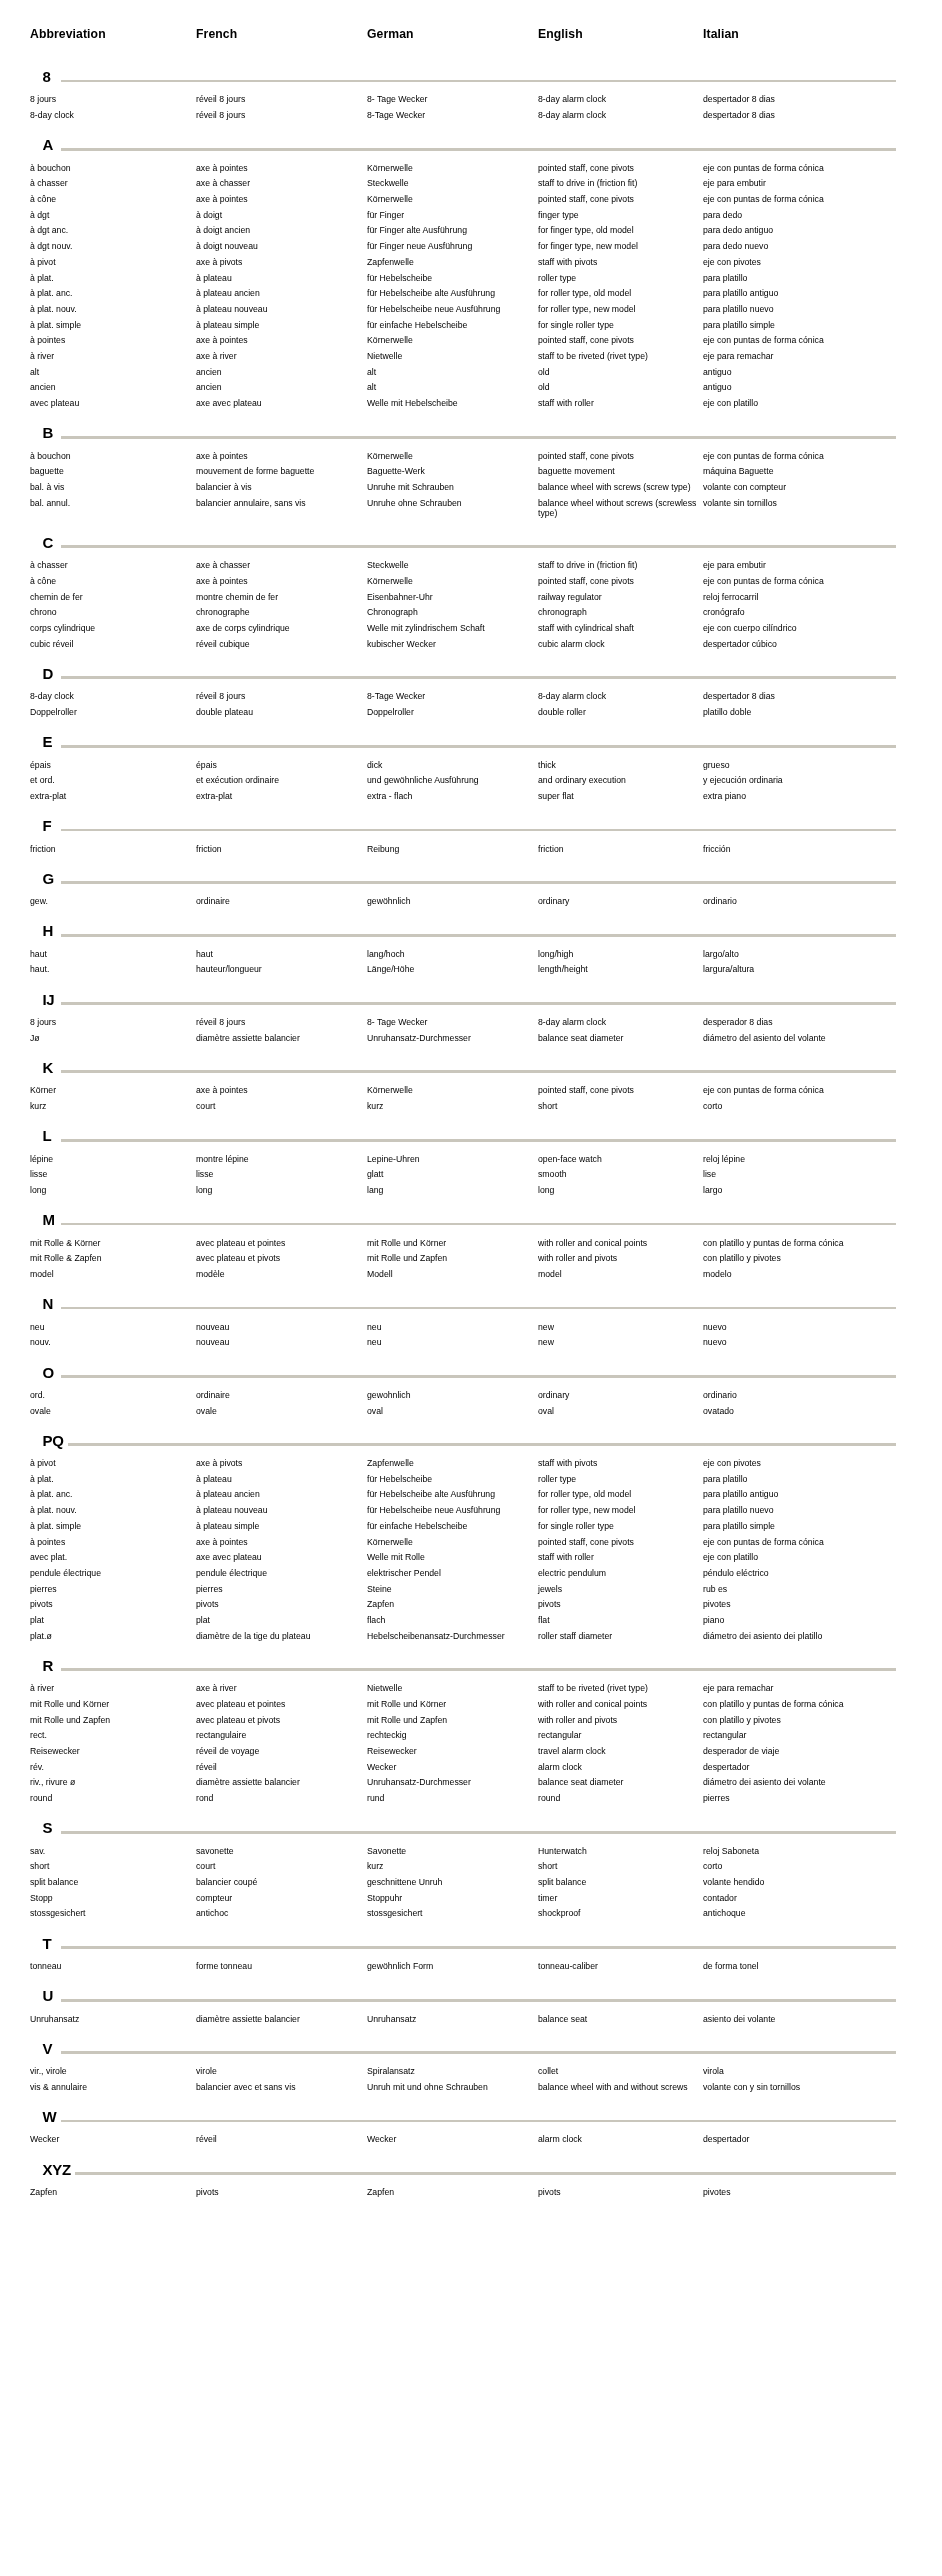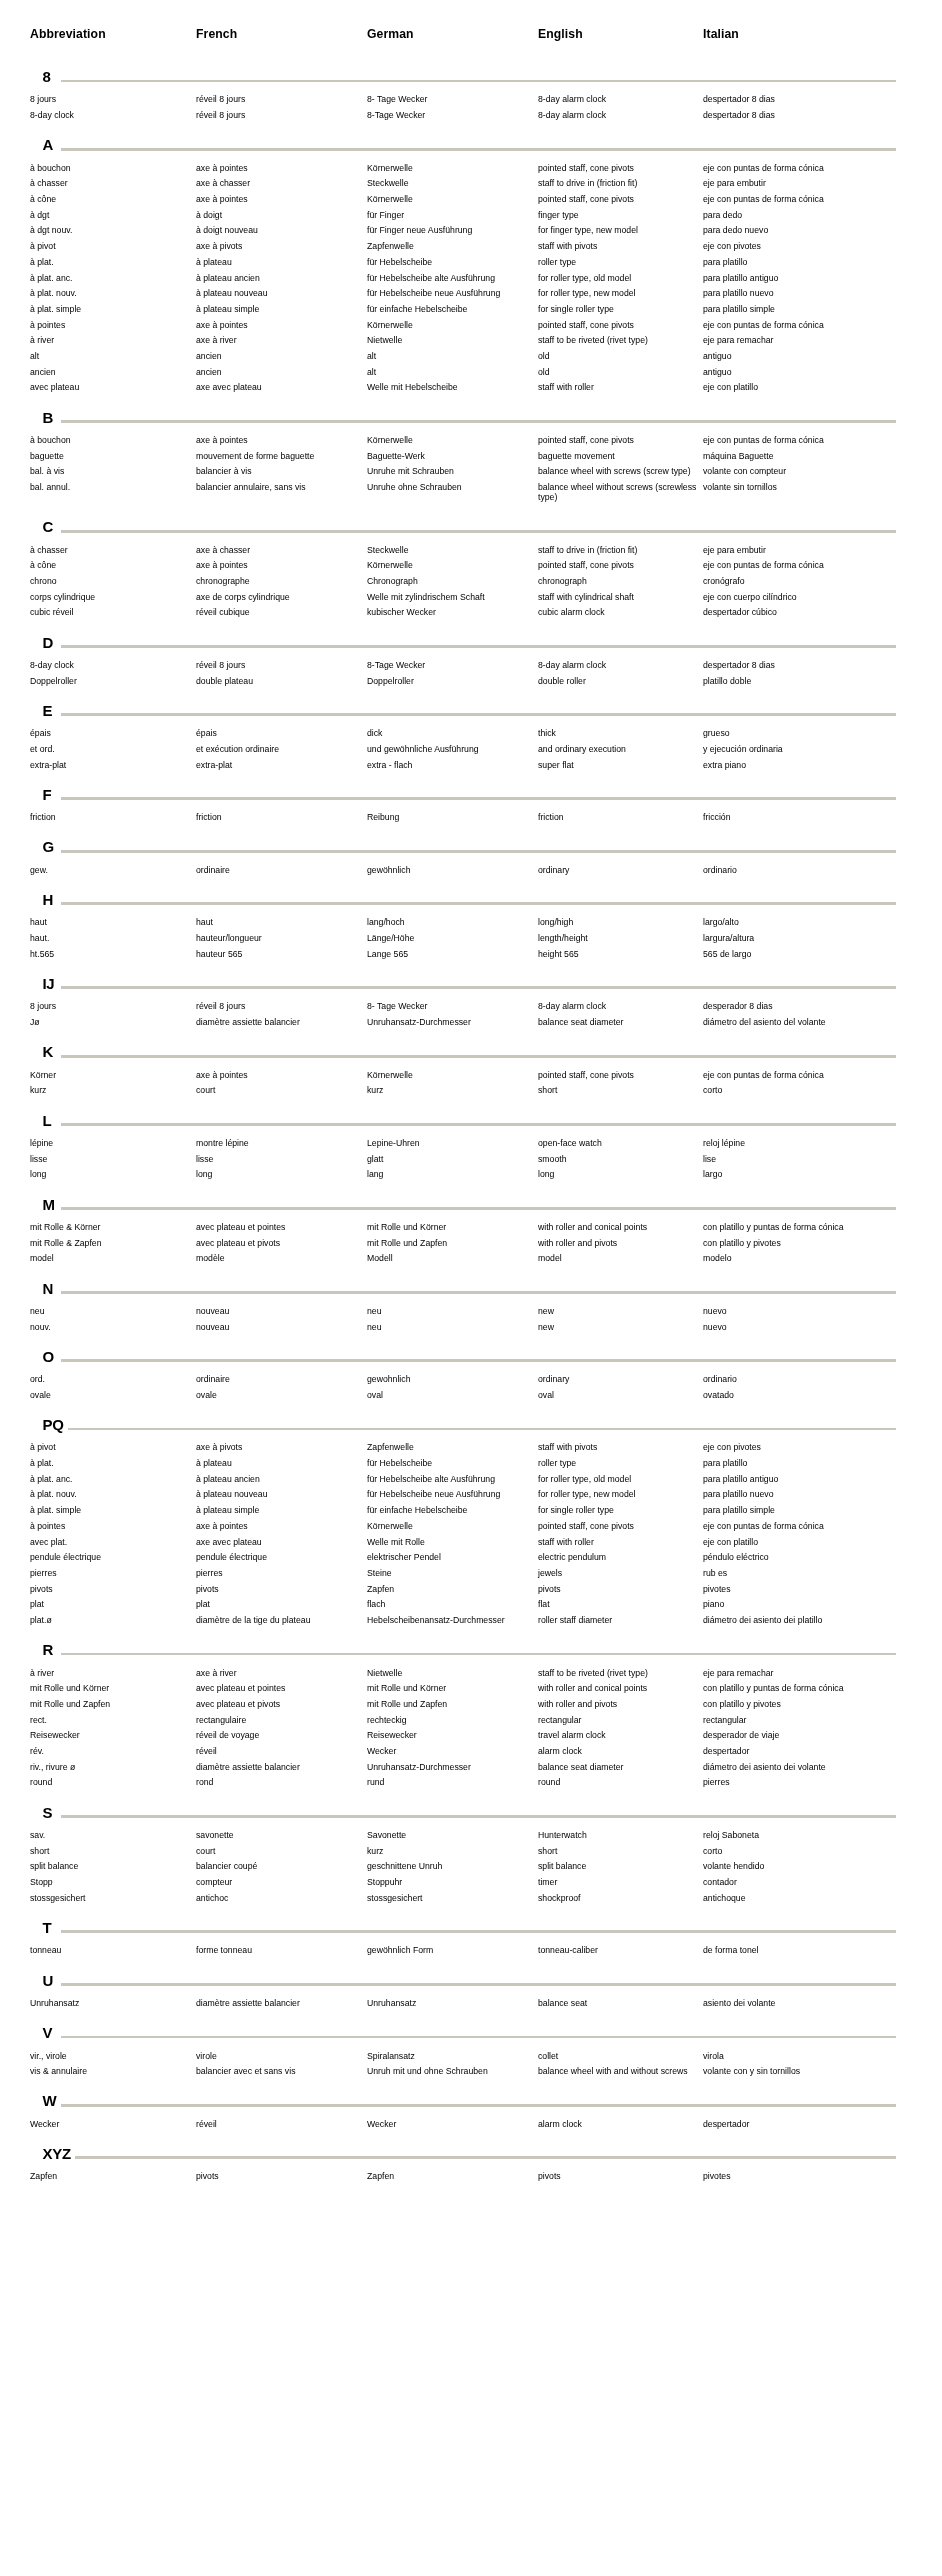--- a/index.html
+++ b/index.html
@@ -153,20 +153,27 @@
           <div class="cell c4">eje con puntas de forma cónica</div>
         </div>
         <div class="row data-row">
           <div class="cell c0">à dgt</div>
           <div class="cell c1">à doigt</div>
           <div class="cell c2">für Finger</div>
           <div class="cell c3">finger type</div>
           <div class="cell c4">para dedo</div>
         </div>
         <div class="row data-row">
+          <div class="cell c0">à dgt anc.</div>
+          <div class="cell c1">à doigt ancien</div>
+          <div class="cell c2">für Finger alte Ausführung</div>
+          <div class="cell c3">for finger type, old model</div>
+          <div class="cell c4">para dedo antiguo</div>
+        </div>
+        <div class="row data-row">
           <div class="cell c0">à dgt nouv.</div>
           <div class="cell c1">à doigt nouveau</div>
           <div class="cell c2">für Finger neue Ausführung</div>
           <div class="cell c3">for finger type, new model</div>
           <div class="cell c4">para dedo nuevo</div>
         </div>
         <div class="row data-row">
           <div class="cell c0">à pivot</div>
           <div class="cell c1">axe à pivots</div>
           <div class="cell c2">Zapfenwelle</div>
@@ -284,20 +291,27 @@
           <div class="cell c4">eje para embutir</div>
         </div>
         <div class="row data-row">
           <div class="cell c0">à cône</div>
           <div class="cell c1">axe à pointes</div>
           <div class="cell c2">Körnerwelle</div>
           <div class="cell c3">pointed staff, cone pivots</div>
           <div class="cell c4">eje con puntas de forma cónica</div>
         </div>
         <div class="row data-row">
+          <div class="cell c0">chemin de fer</div>
+          <div class="cell c1">montre chemin de fer</div>
+          <div class="cell c2">Eisenbahner-Uhr</div>
+          <div class="cell c3">railway regulator</div>
+          <div class="cell c4">reloj ferrocarril</div>
+        </div>
+        <div class="row data-row">
           <div class="cell c0">chrono</div>
           <div class="cell c1">chronographe</div>
           <div class="cell c2">Chronograph</div>
           <div class="cell c3">chronograph</div>
           <div class="cell c4">cronógrafo</div>
         </div>
         <div class="row data-row">
           <div class="cell c0">corps cylindrique</div>
           <div class="cell c1">axe de corps cylindrique</div>
           <div class="cell c2">Welle mit zylindrischem Schaft</div>
@@ -397,27 +411,20 @@
           <div class="cell c3">long/high</div>
           <div class="cell c4">largo/alto</div>
         </div>
         <div class="row data-row">
           <div class="cell c0">haut.</div>
           <div class="cell c1">hauteur/longueur</div>
           <div class="cell c2">Länge/Höhe</div>
           <div class="cell c3">length/height</div>
           <div class="cell c4">largura/altura</div>
         </div>
-        <div class="row data-row">
-          <div class="cell c0">ht.565</div>
-          <div class="cell c1">hauteur 565</div>
-          <div class="cell c2">Lange 565</div>
-          <div class="cell c3">height 565</div>
-          <div class="cell c4">565 de largo</div>
-        </div>
       </div>
       <div class="section-band">
         <div class="section-letter">IJ</div>
         <div class="section-rule"></div>
       </div>
       <div class="table-body">
         <div class="row data-row">
           <div class="cell c0">8 jours</div>
           <div class="cell c1">réveil 8 jours</div>
           <div class="cell c2">8- Tage Wecker</div>

